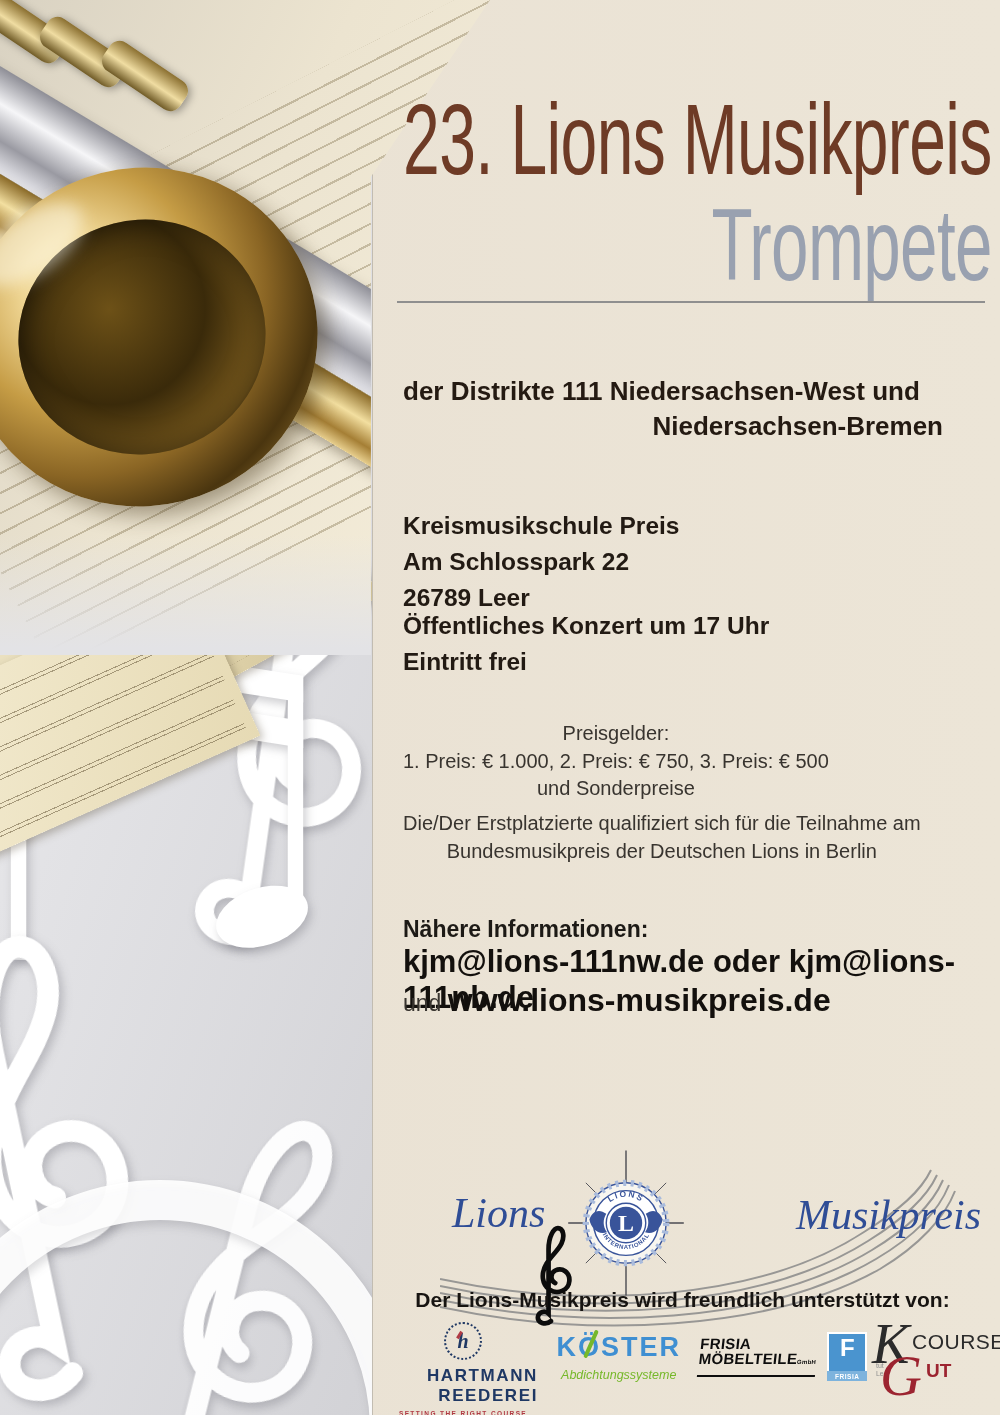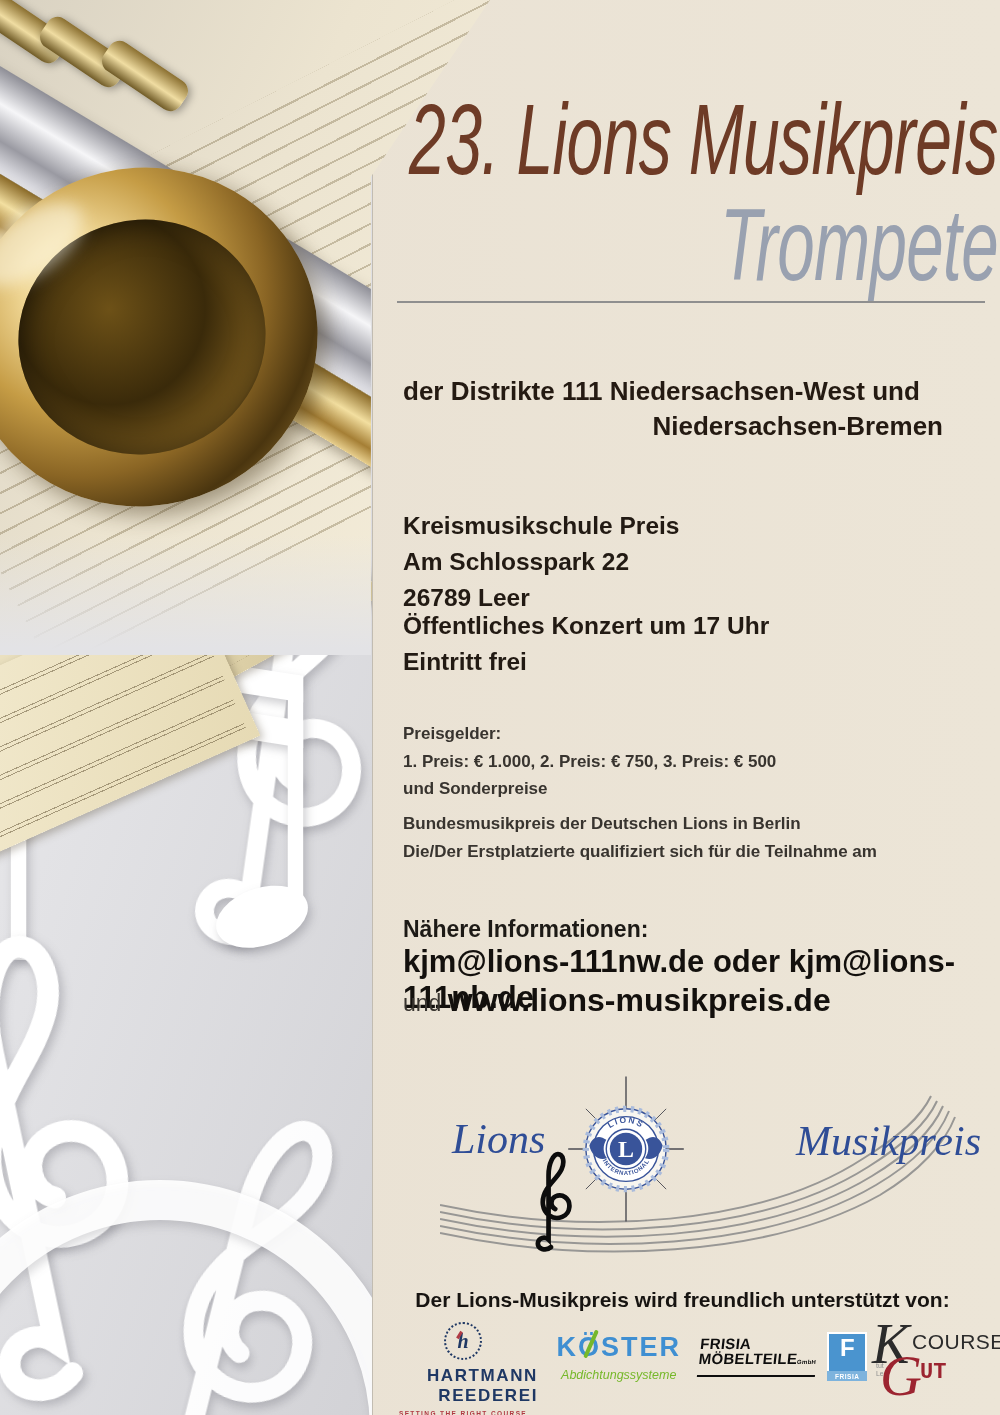--- a/index.html
+++ b/index.html
@@ -44,42 +44,42 @@
         background:radial-gradient(circle at 36% 32%,#fdf4cf 0%,#eed491 18%,#c59c45 38%,#8a6524 58%,#4a350f 74%,#8a6a2a 88%,#c9a452 100%);
         box-shadow:6px 10px 22px rgba(60,45,15,.45);}
   .bell:after{content:"";position:absolute;inset:52px;border-radius:50%;
         background:radial-gradient(circle at 40% 35%,#6d5117 0%,#3a2a0a 45%,#7d5d1e 75%,#2e2106 100%);
         box-shadow:inset 0 0 30px rgba(0,0,0,.6);}
   .bell:before{content:"";position:absolute;left:30px;top:22px;width:120px;height:60px;border-radius:50%;
         background:rgba(255,252,235,.55);filter:blur(8px);transform:rotate(-20deg);z-index:2;}
   .photo-fade{position:absolute;left:0;bottom:0;width:100%;height:120px;
         background:linear-gradient(180deg,rgba(227,227,230,0) 0%,#e3e3e6 95%);}
   
-  .title-wrap{position:absolute;right:2px;top:92px;text-align:right;line-height:.95;font-style:italic;}
+  .title-wrap{position:absolute;right:8px;top:92px;text-align:right;line-height:.95;}
   .title-main,.title-sub{display:inline-block;transform:scaleX(.66);transform-origin:100% 50%;
         font-weight:400;letter-spacing:-1px;white-space:nowrap;}
   .title-main{font-size:100px;color:#6e3b26;}
   .title-sub{font-size:102px;color:#99a1b0;margin-top:10px;}
   .title-rule{position:absolute;left:397px;top:301px;width:588px;border-top:2px solid #8f8f8f;}
   
   .abs{position:absolute;}
   .districts{left:403px;top:374px;width:540px;font-size:26px;font-weight:700;line-height:35px;color:#241a12;}
   .districts .l2{text-align:right;}
   .block-bold{font-size:24.5px;font-weight:700;line-height:36px;color:#221a13;}
   .venue{left:403px;top:508px;}
   .event{left:403px;top:608px;}
-  .block-reg{font-size:17px;font-weight:700;line-height:27.5px;color:#38342f;}
+  .block-reg{font-size:20px;font-weight:400;line-height:27.5px;color:#38342f;text-align:center;}
   .prizes{left:403px;top:720px;}
   .qual{left:403px;top:810px;}
   .info-label{left:403px;top:916px;font-size:23px;font-weight:600;color:#1d1a16;}
   .emails{left:403px;top:944px;font-size:31px;font-weight:700;color:#13100d;}
   .website{left:403px;top:982px;font-size:23px;color:#38342f;}
   .website b{font-size:32px;font-weight:700;color:#13100d;}
   
-  .logo-band{position:absolute;left:440px;top:1075px;width:545px;height:178px;}
+  .logo-band{position:absolute;left:440px;top:1149px;width:545px;height:178px;}
   .swoosh{position:absolute;left:0;top:0;}
   .logo-lions{position:absolute;left:12px;top:40px;font-family:"Liberation Serif",serif;font-style:italic;
               font-size:42px;color:#2f4d96;}
   .logo-musik{position:absolute;right:4px;top:42px;font-family:"Liberation Serif",serif;font-style:italic;
               font-size:42px;color:#2f4d96;}
   .emblem{position:absolute;left:126px;top:0;}
   .band-clef{position:absolute;left:92px;top:76px;color:#0c0c0c;}
   
   .supporters{left:375px;top:1288px;width:615px;text-align:center;font-size:21px;font-weight:600;color:#171411;}
   .sponsors{position:absolute;left:388px;top:1322px;width:600px;display:flex;justify-content:space-between;align-items:flex-start;}
@@ -104,21 +104,21 @@
   .fri-badge{width:40px;height:46px;background:#4a94cf;box-shadow:inset 0 0 0 2px #fff,inset 0 0 0 4px #4a94cf;
              display:flex;flex-direction:column;justify-content:space-between;align-items:center;padding-top:3px;}
   .fri-f{color:#fff;font-weight:800;font-size:24px;line-height:26px;font-family:"Liberation Sans",sans-serif;}
   .fri-badge-label{width:100%;background:#7db3dd;color:#fff;font-size:6.5px;font-weight:700;text-align:center;
              letter-spacing:.5px;padding:1.5px 0;}
   
   .sp-kg{position:relative;width:120px;height:92px;margin-top:-6px;}
   .kg-k{position:absolute;left:4px;top:-4px;font-family:"Liberation Serif",serif;font-style:italic;font-size:56px;color:#2b2b2b;}
   .kg-ultur{position:absolute;left:44px;top:14px;font-size:21px;color:#2b2b2b;letter-spacing:.5px;}
   .kg-g{position:absolute;left:12px;top:26px;font-family:"Liberation Serif",serif;font-style:italic;font-size:58px;color:#9c2430;}
-  .kg-ut{position:absolute;left:52px;top:44px;font-size:22px;font-weight:700;color:#9c2430;font-family:Liberation Mono, monospace;}
+  .kg-ut{position:absolute;left:58px;top:44px;font-size:19px;font-weight:700;color:#9c2430;}
   .kg-small{position:absolute;left:8px;top:46px;font-size:7px;line-height:8px;color:#8f8f8f;}
 </style>
 </head>
 <body>
 
 <div class="poster">
 
   <svg width="0" height="0" style="position:absolute" aria-hidden="true">
     <defs>
       <symbol id="clef-sym" viewBox="0 0 120 260">
@@ -199,22 +199,22 @@
     <div>Eintritt frei</div>
   </div>
 
   <div class="abs prizes block-reg">
     <div>Preisgelder:</div>
     <div>1. Preis: € 1.000, 2. Preis: € 750, 3. Preis: € 500</div>
     <div>und Sonderpreise</div>
   </div>
 
   <div class="abs qual block-reg">
+    <div>Die/Der Erstplatzierte qualifiziert sich für die Teilnahme am</div>
     <div>Bundesmusikpreis der Deutschen Lions in Berlin</div>
-    <div>Die/Der Erstplatzierte qualifiziert sich für die Teilnahme am</div>
   </div>
 
   <div class="abs info-label">Nähere Informationen:</div>
   <div class="abs emails">kjm@lions-111nw.de oder kjm@lions-111nb.de</div>
   <div class="abs website">
     <span>und</span>
     <b>www.lions-musikpreis.de</b>
   </div>
 
   <div class="logo-band">

